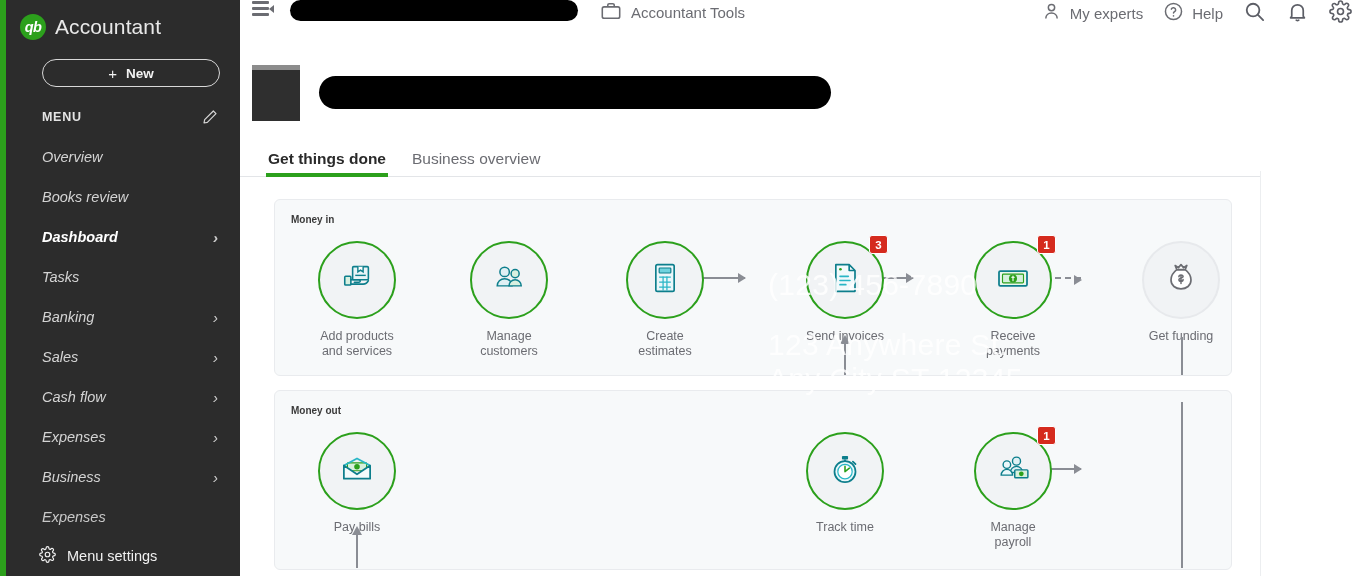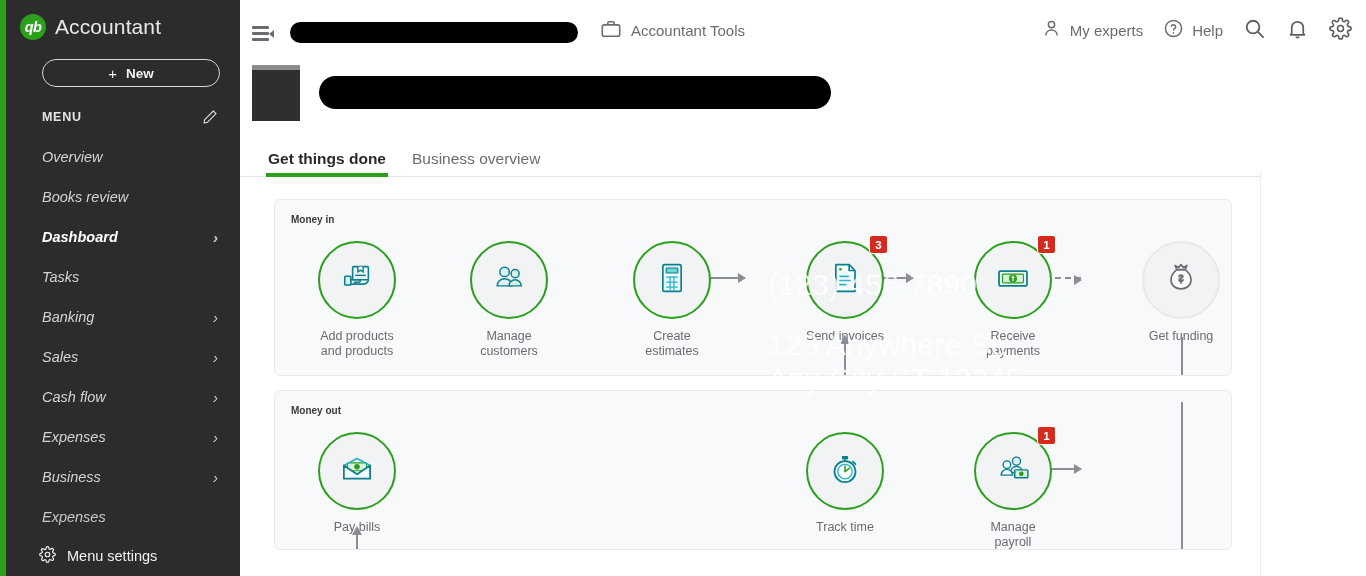--- a/index.html
+++ b/index.html
@@ -65,21 +65,21 @@
     position: absolute; left: 0; bottom: 0; width: 100%;
     height: 40px; background: #2c2c2c;
     display: flex; align-items: center; gap: 11px;
     padding-left: 33px; color: #f0f0f0; font-size: 14.5px; cursor: pointer;
   }
 
   
   .main { flex: 1; height: 576px; position: relative; background: #fff; overflow: hidden; }
 
   .topbar {
-    height: 43px; display: flex; align-items: flex-end;
+    height: 43px; display: flex; align-items: flex-start;
     padding: 0 14px 0 12px; gap: 0; background: #fff;
   }
   .hamburger { width: 22px; height: 18px; margin-right: 16px; cursor: pointer; position: relative; }
   .hamburger i { position: absolute; left: 0; width: 17px; height: 3px; background: #6b6c72; border-radius: 1px; }
   .hamburger i:nth-child(1) { top: 1px; }
   .hamburger i:nth-child(2) { top: 7px; }
   .hamburger i:nth-child(3) { top: 13px; }
   .hamburger .caret {
     position: absolute; right: 0; top: 5px;
     width: 0; height: 0; border-top: 4px solid transparent;
@@ -357,42 +357,42 @@
                   <path d="M25 11v6l3-2 3 2v-6" fill="#fff" stroke="#0d7e8c" stroke-width="1.6"></path>
                   <path d="M22 21h12" stroke="#0d7e8c" stroke-width="1.6"></path>
                   <rect x="10" y="22" width="7" height="10" rx="1" fill="#d8f0e0" stroke="#0d7e8c" stroke-width="1.8"></rect>
                   <path d="M17 26h9c2 0 2.6 2.6 0 2.8-3 .2-5 .2-5 .2" stroke="#0d7e8c" stroke-width="1.8" fill="none" stroke-linecap="round"></path>
                   <path d="M17 31h14c4 0 6-4 6-4" stroke="#0d7e8c" stroke-width="1.8" fill="none" stroke-linecap="round"></path>
                 </svg>
               </span>
             </div>
             <div class="node-label">
               <div>Add products</div>
-              <div>and products</div>
+              <div>and services</div>
             </div>
           </div>
 
           <div class="node" style="left:168px;">
             <div class="circle">
               <span>
                 <svg width="42" height="42" viewBox="0 0 48 48" fill="none">
                   <circle cx="19" cy="17" r="5.4" fill="#dff0f4" stroke="#0d7e8c" stroke-width="1.7"></circle>
                   <path d="M10.5 33c0-4.8 3.8-8.2 8.5-8.2s8.5 3.4 8.5 8.2z" fill="#dff0f4" stroke="#0d7e8c" stroke-width="1.7"></path>
                   <circle cx="31" cy="19" r="4.6" fill="#d8f0e0" stroke="#0d7e8c" stroke-width="1.7"></circle>
                   <path d="M24 33c0-4.1 3.2-7 7-7s7 2.9 7 7z" fill="#d8f0e0" stroke="#0d7e8c" stroke-width="1.7"></path>
                 </svg>
               </span>
             </div>
             <div class="node-label">
               <div>Manage</div>
               <div>customers</div>
             </div>
           </div>
 
-          <div class="node" style="left:331px;">
+          <div class="node" style="left:324px;">
             <div class="circle">
               <span>
                 <svg width="40" height="40" viewBox="0 0 48 48" fill="none">
                   <rect x="13" y="8" width="22" height="32" rx="2" fill="#eaf7fa" stroke="#0d7e8c" stroke-width="2"></rect>
                   <rect x="17" y="12" width="14" height="6" rx="1" fill="#6fd3de" stroke="#0d7e8c" stroke-width="1.4"></rect>
                   <path d="M17 23h14M17 29h14M17 35h14M21.7 22v17M26.3 22v17" stroke="#29b6c6" stroke-width="1.5"></path>
                 </svg>
               </span>
             </div>
             <div class="node-label">
@@ -450,21 +450,21 @@
               <div>Get funding</div>
             </div>
           </div>
 
           <div class="v-line" style="left:906px; top:112px; height:38px;"></div>
 
           <div class="v-arrow-up" style="left:569px; top:118px; height:32px;"></div>
         </div>
       </div>
 
-      <div class="panel" style="height:160px; overflow:hidden;">
+      <div class="panel" style="height:180px; overflow:hidden;">
         <div class="panel-title">Money out</div>
         <div class="flow">
 
           <div class="arrow" style="left:760px; width:46px;"></div>
 
           <div class="node" style="left:16px;">
             <div class="circle">
               <span>
                 <svg width="42" height="42" viewBox="0 0 48 48" fill="none">
                   <rect x="13" y="17" width="22" height="9" rx="1" fill="#d8f0dc" stroke="#2ca01c" stroke-width="1.4"></rect>

